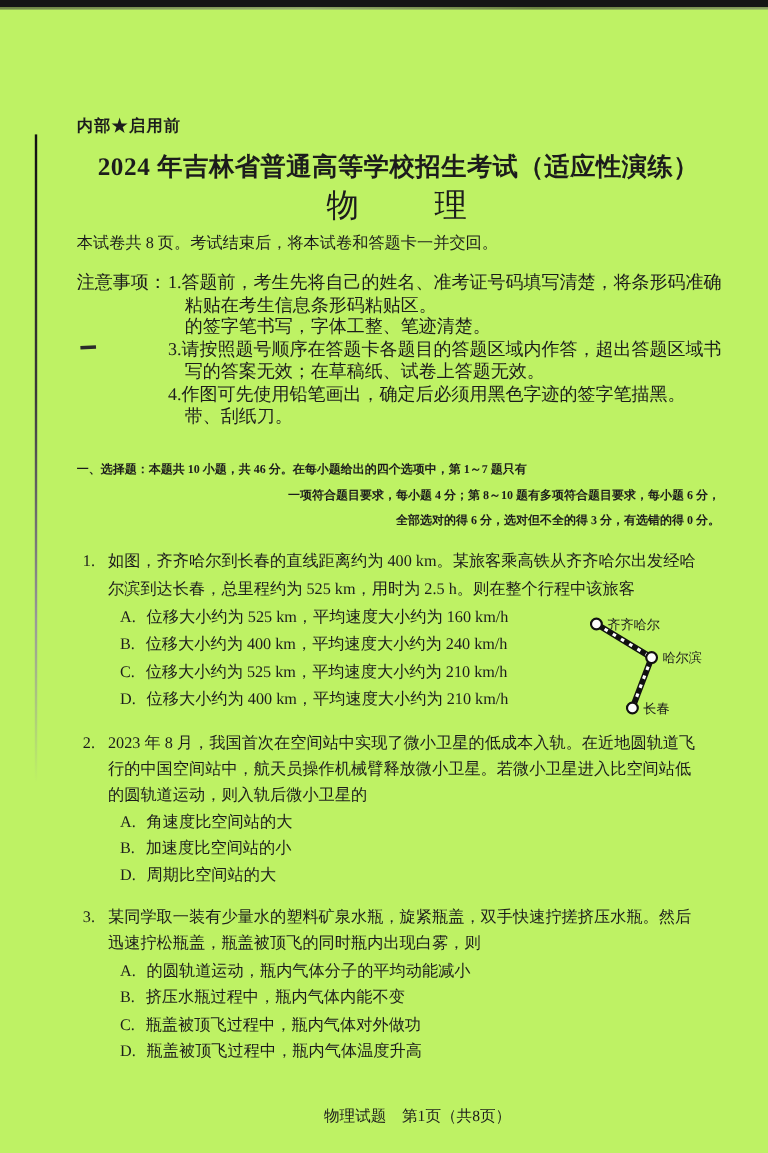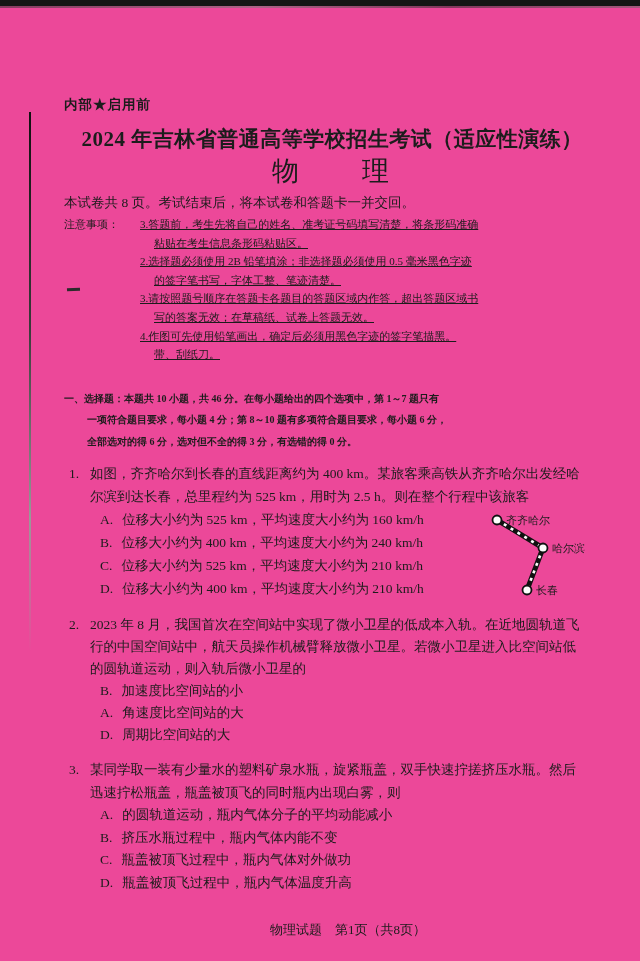--- a/index.html
+++ b/index.html
@@ -1,31 +1,31 @@
 <!DOCTYPE html>
 <html><head>
 <meta charset="utf-8">
 <style>
   html,body{margin:0;padding:0;background:#ffffff;}
   .page{
-    position:relative;width:640px;height:961px;background:#ec4899;overflow:hidden;
+    position:relative;width:640px;height:961px;background:#bef264;overflow:hidden;
     font-family:"Liberation Serif","DejaVu Serif",serif;color:#1c1c1c;
   }
   .content{padding:96px 40px 0 64px;}
   .security{font-size:13.5px;line-height:18px;font-weight:bold;letter-spacing:1px;}
   .title{font-size:21px;font-weight:bold;text-align:center;margin:11px 0 0;line-height:28px;letter-spacing:0.5px;}
   .subject{font-size:27px;font-weight:normal;text-align:center;margin:0;line-height:36px;letter-spacing:3px;}
   .intro{font-size:13.5px;margin:4px 0 0;line-height:20px;white-space:nowrap;}
-  .notice{margin-top:2px;font-size:11px;line-height:18.6px;position:relative;padding-left:76px;text-decoration:underline;}
+  .notice{margin-top:14px;font-size:15px;line-height:18.6px;position:relative;padding-left:76px;}
   .notice-label{position:absolute;left:0;top:0;}
   .nline{white-space:nowrap;}
   .nline.cont{padding-left:14px;}
   .section-head{margin-top:24px;font-weight:bold;font-size:10px;line-height:21.5px;}
   .sline{white-space:nowrap;}
-  .sline.cont{padding-left:23px;}
+  .sline.cont{padding-left:23px;text-align:right;}
   .question{font-size:13.5px;position:relative;padding-left:26px;}
   .q1{margin-top:10px;line-height:23px;}
   .q2{margin-top:14px;line-height:22px;}
   .q3{margin-top:13px;line-height:22.5px;}
   .qnum{position:absolute;left:5px;top:0;}
   .qline{white-space:nowrap;}
   .opt{padding-left:10px;white-space:nowrap;}
   .opt-label{margin-right:9px;}
   .footer{position:absolute;top:921px;left:0;width:100%;text-align:center;text-indent:56px;font-size:13px;}
   
@@ -54,23 +54,22 @@
 
   <div class="content">
     <div class="security">内部★启用前</div>
     <div class="title">2024 年吉林省普通高等学校招生考试（适应性演练）</div>
     <div class="subject">物　　理</div>
     <p class="intro">本试卷共 8 页。考试结束后，将本试卷和答题卡一并交回。</p>
 
     <div class="notice">
       <span class="notice-label">注意事项：</span>
       <div class="notice-items">
-        <div class="nline">3.答题前，考生先将自己的姓名、准考证号码填写清楚，将条形码准确</div>
+        <div class="nline">1.答题前，考生先将自己的姓名、准考证号码填写清楚，将条形码准确</div>
         <div class="nline cont">粘贴在考生信息条形码粘贴区。</div>
-        <div class="nline">2.选择题必须使用 2B 铅笔填涂；非选择题必须使用 0.5 毫米黑色字迹</div>
         <div class="nline cont">的签字笔书写，字体工整、笔迹清楚。</div>
         <div class="nline">3.请按照题号顺序在答题卡各题目的答题区域内作答，超出答题区域书</div>
         <div class="nline cont">写的答案无效；在草稿纸、试卷上答题无效。</div>
         <div class="nline">4.作图可先使用铅笔画出，确定后必须用黑色字迹的签字笔描黑。</div>
         <div class="nline cont">带、刮纸刀。</div>
       </div>
     </div>
 
     <div class="section-head">
       <div class="sline">一、选择题：本题共 10 小题，共 46 分。在每小题给出的四个选项中，第 1～7 题只有</div>
@@ -86,22 +85,22 @@
       <div class="opt"><span class="opt-label">B.</span><span>位移大小约为 400 km，平均速度大小约为 240 km/h</span></div>
       <div class="opt"><span class="opt-label">C.</span><span>位移大小约为 525 km，平均速度大小约为 210 km/h</span></div>
       <div class="opt"><span class="opt-label">D.</span><span>位移大小约为 400 km，平均速度大小约为 210 km/h</span></div>
     </div>
 
     <div class="question q2">
       <span class="qnum">2.</span>
       <div class="qline">2023 年 8 月，我国首次在空间站中实现了微小卫星的低成本入轨。在近地圆轨道飞</div>
       <div class="qline">行的中国空间站中，航天员操作机械臂释放微小卫星。若微小卫星进入比空间站低</div>
       <div class="qline">的圆轨道运动，则入轨后微小卫星的</div>
+      <div class="opt"><span class="opt-label">A.</span><span>角速度比空间站的大</span></div>
       <div class="opt"><span class="opt-label">B.</span><span>加速度比空间站的小</span></div>
-      <div class="opt"><span class="opt-label">A.</span><span>角速度比空间站的大</span></div>
       <div class="opt"><span class="opt-label">D.</span><span>周期比空间站的大</span></div>
     </div>
 
     <div class="question q3">
       <span class="qnum">3.</span>
       <div class="qline">某同学取一装有少量水的塑料矿泉水瓶，旋紧瓶盖，双手快速拧搓挤压水瓶。然后</div>
       <div class="qline">迅速拧松瓶盖，瓶盖被顶飞的同时瓶内出现白雾，则</div>
       <div class="opt"><span class="opt-label">A.</span><span>的圆轨道运动，瓶内气体分子的平均动能减小</span></div>
       <div class="opt"><span class="opt-label">B.</span><span>挤压水瓶过程中，瓶内气体内能不变</span></div>
       <div class="opt"><span class="opt-label">C.</span><span>瓶盖被顶飞过程中，瓶内气体对外做功</span></div>

